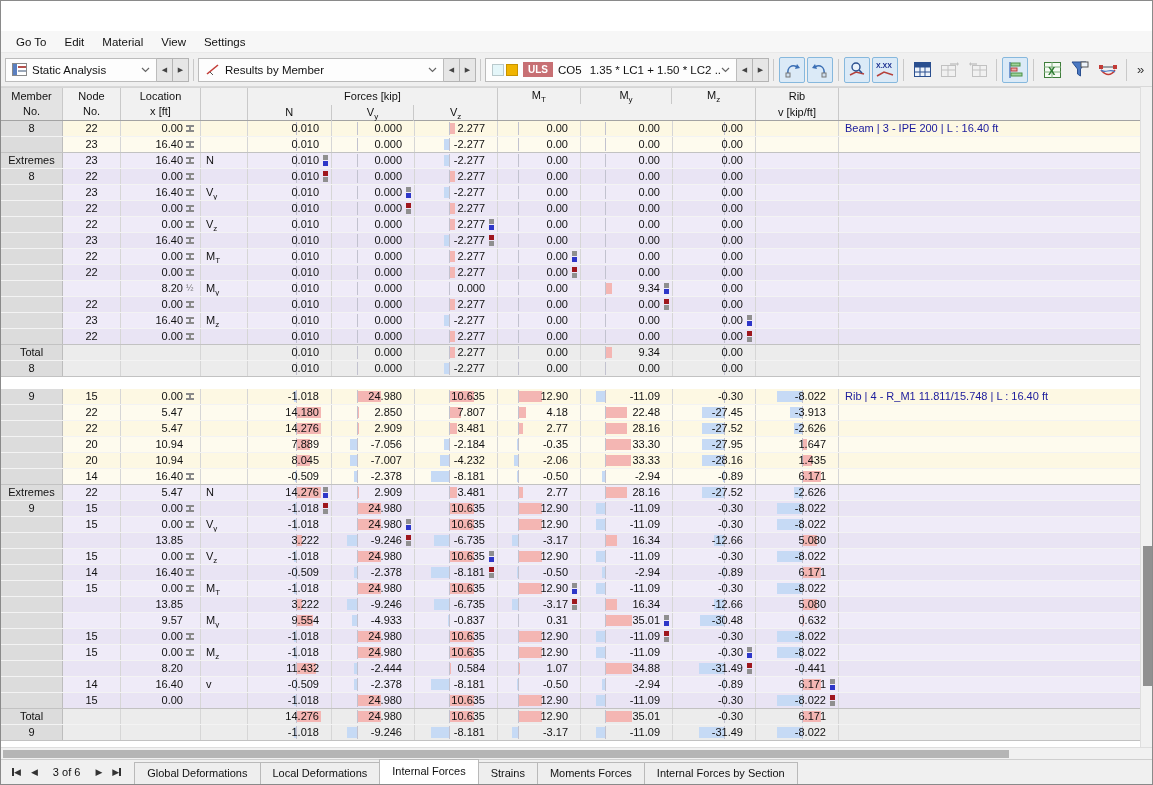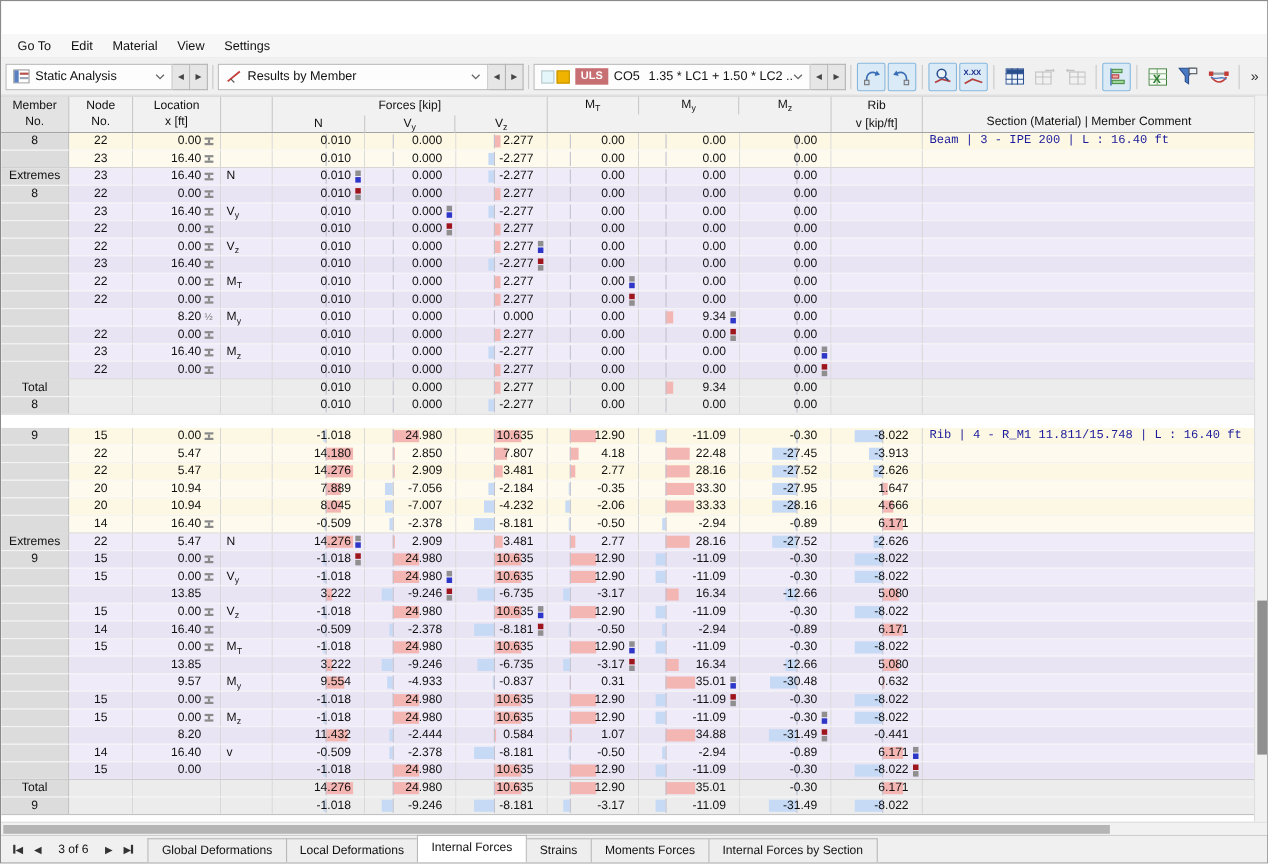--- a/index.html
+++ b/index.html
@@ -57,21 +57,21 @@
   .c-loc .symslot{width:17px;display:flex;align-items:center;justify-content:flex-start;padding-left:3px;}
   .sym-n{width:8px;height:7px;border-top:2px solid #8a8a8a;border-bottom:2px solid #8a8a8a;position:relative;}
   .sym-n::after{content:"";position:absolute;left:3px;top:0;width:2px;height:3px;background:#8a8a8a;}
   .sym-h{font-size:9px;color:#777;}
   .c-ext{padding-left:5px;}
   .c-num .val{position:relative;z-index:2;display:block;text-align:right;padding-right:12px;}
   .zeroline{position:absolute;top:1px;bottom:1px;width:1px;background:#c2c2cf;z-index:1;}
   .bar{position:absolute;top:2px;bottom:2px;z-index:0;}
   .mk{position:absolute;right:3px;top:2px;width:5px;height:11px;z-index:3;}
   .mk i{display:block;width:5px;height:5px;margin-bottom:1px;}
-  .c-sec{padding-left:6px;border-right:none;white-space:nowrap;font-family:Liberation Mono, monospace;}
+  .c-sec{padding-left:6px;border-right:none;white-space:nowrap;}
   
   .vscroll{position:absolute;top:86px;left:1139px;width:13px;height:660px;background:#f1f1f1;border-left:1px solid #dedede;}
   .vthumb{position:absolute;left:2px;width:9px;background:#909090;}
   .hscroll{position:absolute;top:746px;left:0;width:1152px;height:12px;background:#f1f1f1;border-top:1px solid #dedede;}
   .hthumb{position:absolute;top:2px;height:8px;background:#b5b5b5;}
   
   .statusbar{position:absolute;top:758px;left:0;right:0;height:25px;background:#f0f0f0;border-top:1px solid #cfcfcf;
     display:flex;align-items:flex-end;}
   .nav{display:flex;align-items:center;height:100%;padding:0 8px 0 6px;}
   .navbtn{font-size:9px;color:#333;padding:2px 5px;cursor:pointer;display:flex;align-items:center;}
@@ -281,26 +281,20 @@
         <div style="width:92px;">M<sub>y</sub></div>
         <div style="width:83px;">M<sub>z</sub></div>
       </div>
     </div>
     <div class="thg" style="width:83px;">
       <div class="gtop">Rib</div>
       <div class="gsub">
           <div style="width:83px;">v [kip/ft]</div>
         </div>
     </div>
-    <div class="thg" style="width:302px;border-right:none;">
-      <div class="gtop"></div>
-      <div class="gsub">
-          <div style="width:302px;">Section (Material) | Member Comment</div>
-        </div>
-    </div>
   </div>
 
   <div class="tbody" id="tbody">
       <div class="tr">
         <div class="td c-mem" style="width: 62px; background: rgb(220, 220, 220);">8</div>
         <div class="td c-node" style="width: 58px; background: rgb(253, 248, 227);">22</div>
         <div class="td c-loc" style="width: 80px; background: rgb(253, 248, 227);">
           <span class="locv">0.00</span>
           <span class="symslot">
             <span class="sym-n"></span>
@@ -1167,21 +1161,21 @@
           <span class="val">33.33</span>
         </div>
         <div class="td c-num" style="width: 83px; background: rgb(253, 248, 227);">
           <div class="zeroline" style="left: 62%;"></div>
           <div class="bar" style="background: rgb(198, 218, 245); left: 35.1724%; width: 26.8276%;"></div>
           <span class="val">-28.16</span>
         </div>
         <div class="td c-num" style="width: 83px; background: rgb(253, 248, 227);">
           <div class="zeroline" style="left: 56%;"></div>
           <div class="bar" style="background: rgb(244, 182, 179); left: 56%; width: 11.9372%;"></div>
-          <span class="val">4.666</span>
+          <span class="val">1.435</span>
         </div>
         <div class="td c-sec" style="width: 302px; background: rgb(253, 248, 227); color: rgb(27, 27, 156);"></div>
       </div>
       <div class="tr gend">
         <div class="td c-mem" style="width: 62px; background: rgb(220, 220, 220);"></div>
         <div class="td c-node" style="width: 58px; background: rgb(254, 251, 238);">14</div>
         <div class="td c-loc" style="width: 80px; background: rgb(254, 251, 238);">
           <span class="locv">16.40</span>
           <span class="symslot">
             <span class="sym-n"></span>

